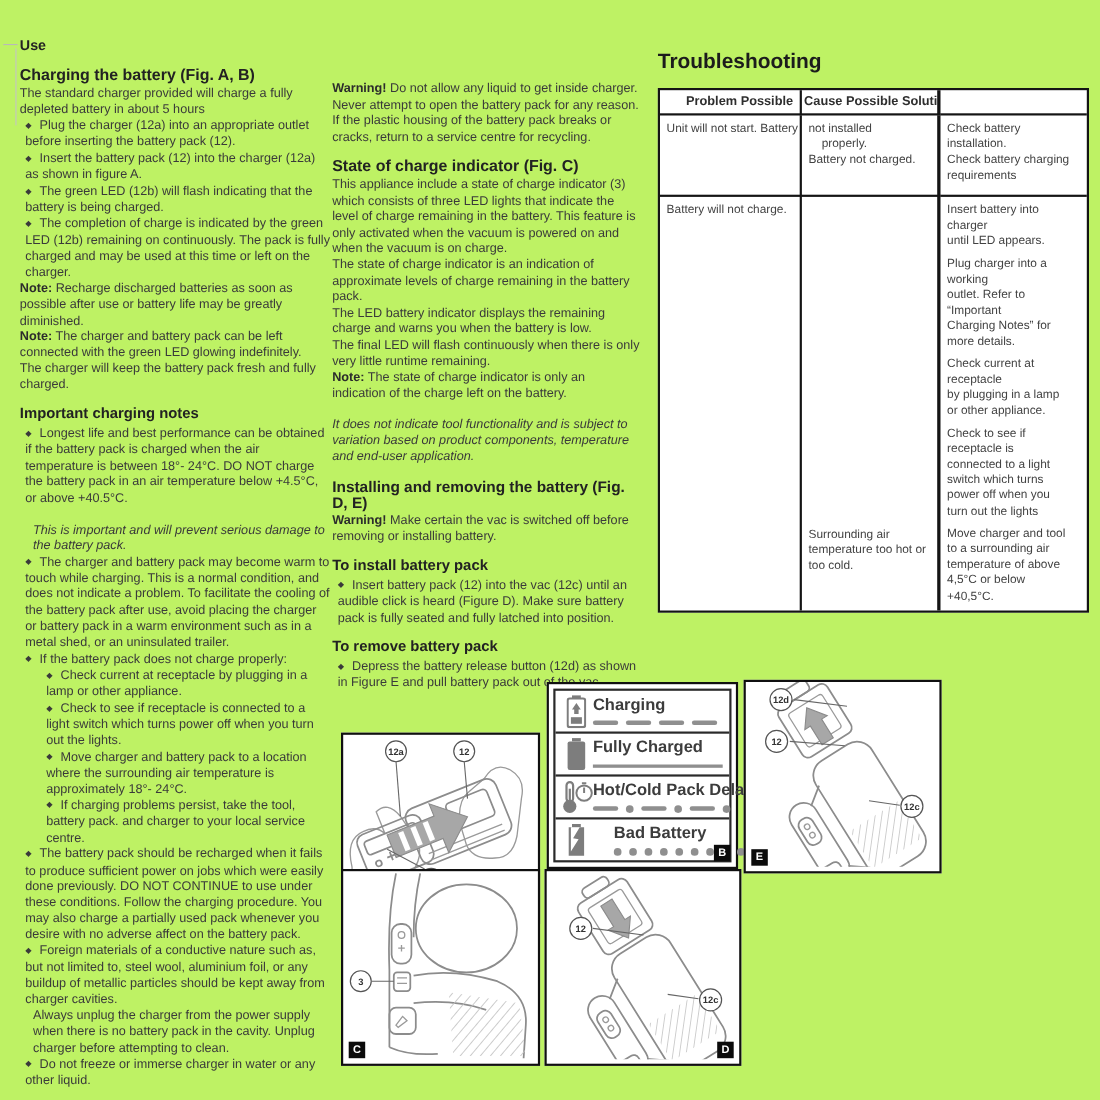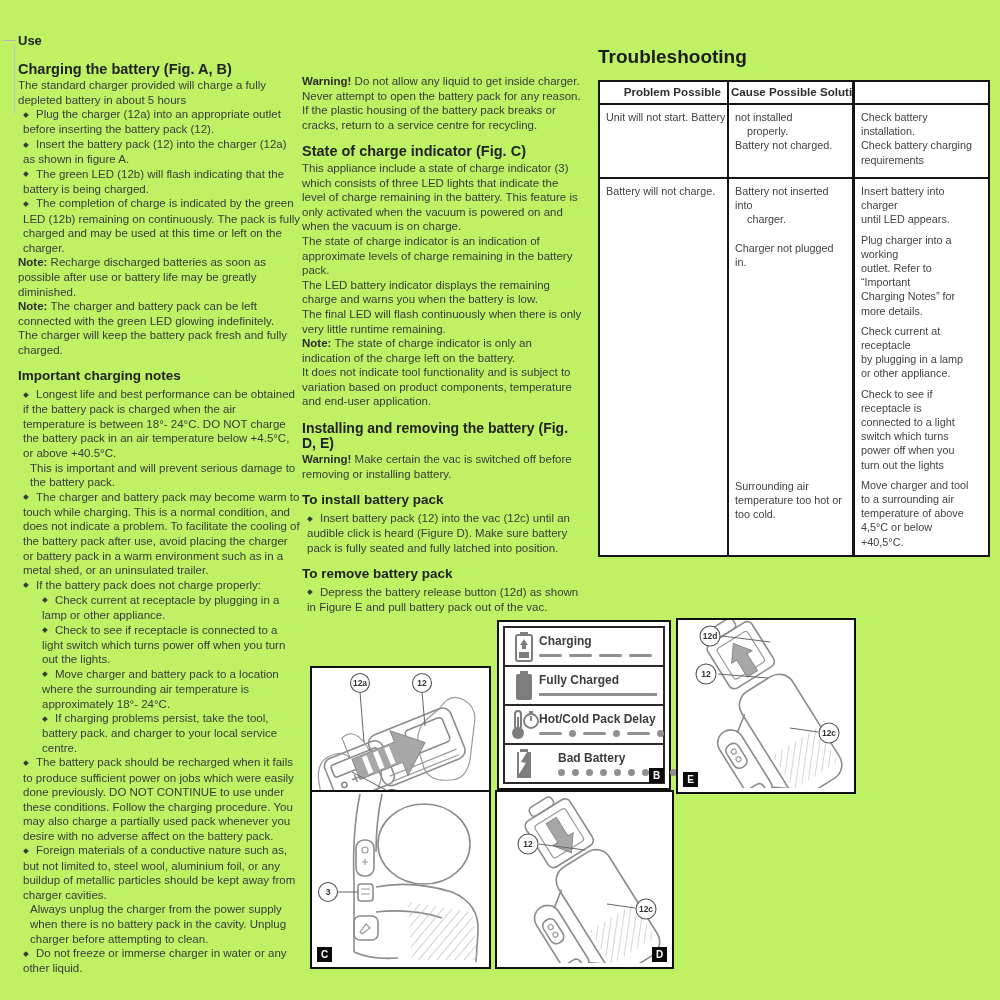--- a/index.html
+++ b/index.html
@@ -12,21 +12,21 @@
   .crop-v{position:absolute;left:14px;top:44px;width:1px;height:70px;background:#c4c4c4;}
 
   
   .col-left{position:absolute;left:18px;top:34px;width:282px;font-size:11.5px;line-height:14.6px;}
   .col-mid{position:absolute;left:302px;top:74px;width:280px;font-size:11.5px;line-height:14.6px;}
 
   h1.use{font-size:13px;font-weight:bold;color:#222;margin:0 0 13px 0;}
   h2.sec{font-size:14.5px;font-weight:bold;color:#222;margin:0 0 2px 0;}
   h3.sub{font-size:13.5px;font-weight:bold;color:#222;margin:0 0 3px 0;}
   p.body{margin:0;}
-  p.sp-top{}
+  p.sp-top{margin-top:14px;font-style:italic;}
   .ind{padding-left:12px;}
   b.lead{color:#2c2c2c;}
 
   .li{padding-left:5px;margin:0;}
   .li .dia{display:inline-block;width:13px;font-size:7.5px;vertical-align:1.5px;color:#3a3a3a;}
   .li.l2{padding-left:24px;}
   .gap{height:12px;}
 
   
   .ts-title{position:absolute;left:598px;top:46px;font-size:19px;font-weight:bold;color:#1c1c1c;}
@@ -51,21 +51,21 @@
   .badge{position:absolute;width:15px;height:15px;background:#0b0b0b;color:#fff;font-size:10px;
          font-weight:bold;display:flex;align-items:center;justify-content:center;}
   .badge.bl{left:5px;bottom:5px;} .badge.br{right:5px;bottom:5px;}
 
   
   .figB-inner{position:absolute;inset:4px;border:2px solid #2a2a2a;display:flex;flex-direction:column;}
   .led-row{flex:1;border-bottom:2px solid #2a2a2a;display:flex;align-items:center;padding:2px 4px;position:relative;}
   .led-row:last-child{border-bottom:none;gap:19px;}
   .led-ic{width:30px;flex:0 0 30px;display:flex;align-items:center;justify-content:center;}
   .led-main{flex:1;display:flex;flex-direction:column;justify-content:center;}
-  .led-label{font-size:12px;font-weight:bold;color:#3c3c3c;white-space:nowrap;}
+  .led-label{font-size:15px;font-weight:bold;color:#3c3c3c;white-space:nowrap;}
   .led-line{margin-top:4px;display:flex;align-items:center;gap:7px;height:8px;}
   .led-dash{width:23px;height:3.5px;background:#8f8f8f;border-radius:2px;flex:0 0 auto;}
   .led-solid{width:118px;height:3px;background:#8f8f8f;flex:0 0 auto;}
   .led-dot{width:7px;height:7px;border-radius:50%;background:#8f8f8f;flex:0 0 auto;}
 
   svg .ln{stroke:#8c8c8c;stroke-width:1.6;fill:none;}
   svg .ln2{stroke:#9a9a9a;stroke-width:1.2;fill:none;}
   svg .callout{stroke:#555;stroke-width:1.1;fill:#fff;}
   svg .ctext{font-size:8.5px;fill:#333;font-weight:bold;}
   svg .leader{stroke:#666;stroke-width:1;fill:none;}
@@ -137,24 +137,20 @@
     <div class="c br2 bb cell pre">not installed
 &nbsp;&nbsp;&nbsp;&nbsp;properly.
 Battery not charged.</div>
     <div class="c bb cell pre">Check battery
 installation.
 Check battery charging
 requirements</div>
 
     <div class="c br cell">Battery will not charge.</div>
     <div class="c br2 cell rel">
-      <div class="pre">Battery not inserted into
-&nbsp;&nbsp;&nbsp;&nbsp;charger.
-
-Charger not plugged in.</div>
       <div class="pre abs-low">Surrounding air
 temperature too hot or
 too cold.</div>
     </div>
     <div class="c cell">
       <p class="pre">Insert battery into
 charger
 until LED appears.</p>
       <p class="pre">Plug charger into a
 working

